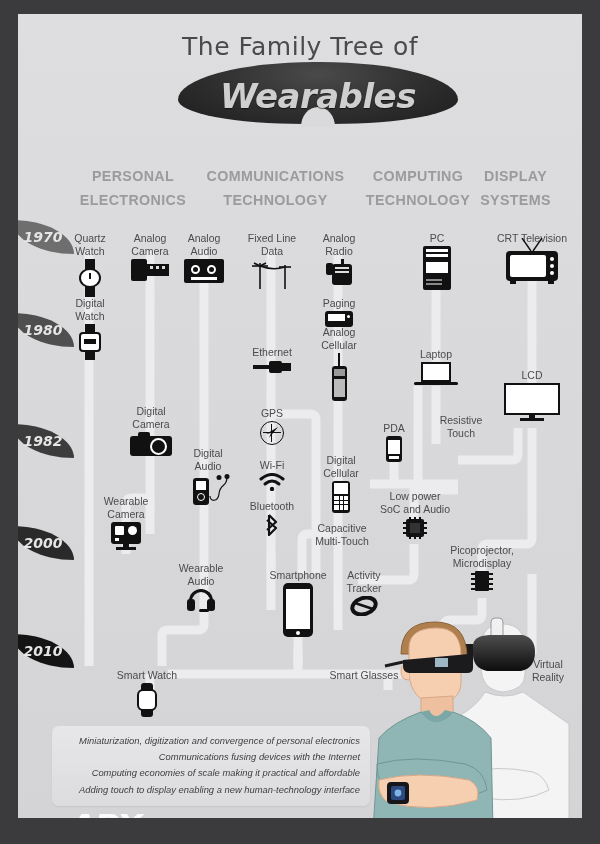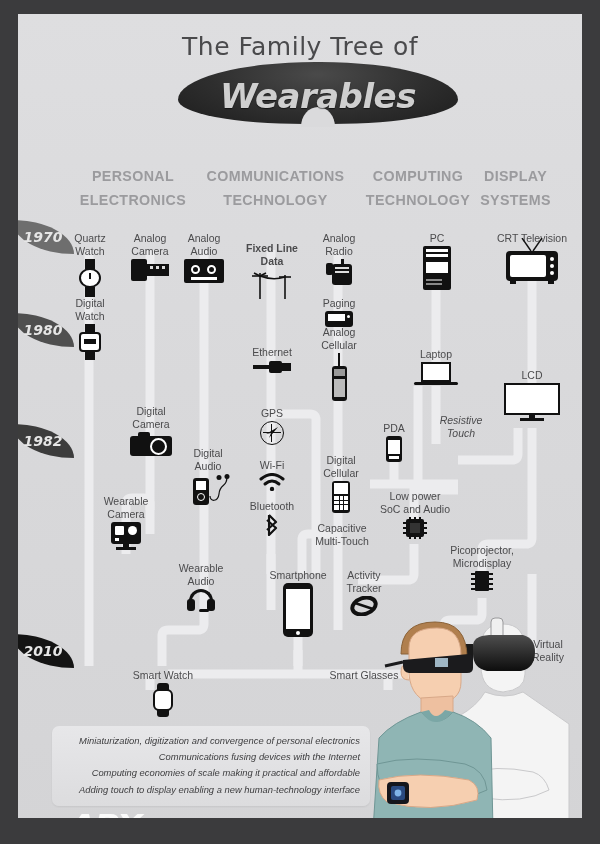--- a/index.html
+++ b/index.html
@@ -122,20 +122,23 @@
   </div>
 
   <div class="leaf" style="left: -6px; top: 206px; background: rgb(110, 110, 110);">
     <span>1970</span>
     </div>
   <div class="leaf" style="left: -6px; top: 299px; background: rgb(79, 79, 79);">
     <span>1980</span>
     </div>
   <div class="leaf" style="left: -6px; top: 410px; background: rgb(60, 60, 60);">
     <span>1982</span>
+    </div>
+  <div class="leaf" style="left: -6px; top: 512px; background: rgb(42, 42, 42);">
+    <span>2000</span>
     </div>
   <div class="leaf" style="left: -6px; top: 620px; background: rgb(20, 20, 20);">
     <span>2010</span>
     </div>
 
   <svg id="paths" viewBox="0 0 564 816">
     <g fill="none" stroke="#ececee" stroke-width="9" stroke-linecap="butt" stroke-linejoin="round">
 
       <path d="M71,236 L71,652"></path>
 
@@ -272,21 +275,21 @@
     <div class="lbl" style="white-space:pre;">Wearable
 Audio</div>
     <div class="ico" style="width:28px;height:24px;">
       <div style="position:absolute;left:2px;top:0;width:24px;height:14px;border:3.5px solid #111;border-bottom:none;border-radius:12px 12px 0 0;"></div>
       <div style="position:absolute;left:0;top:10px;width:8px;height:12px;background:#111;border-radius:3px;"></div>
       <div style="position:absolute;left:20px;top:10px;width:8px;height:12px;background:#111;border-radius:3px;"></div>
       <div style="position:absolute;left:12px;top:20px;width:10px;height:3px;background:#111;border-radius:2px;"></div>
     </div>
   </div>
 
-  <div class="node" style="left:226px;top:228px;width:56px;font-weight:bold;">
+  <div class="node" style="left:226px;top:218px;width:56px;">
     <div class="lbl" style="white-space:pre;">Fixed Line
 Data</div>
     <div class="ico" style="width:46px;height:30px;">
       <svg width="46" height="30">
           <g stroke="#111" stroke-width="1.6" fill="none">
         <line x1="11" y1="4" x2="11" y2="30"></line>
             <line x1="3" y1="7" x2="19" y2="7"></line>
         <line x1="5" y1="4" x2="11" y2="7"></line>
             <line x1="17" y1="4" x2="11" y2="7"></line>
         <line x1="36" y1="6" x2="36" y2="30"></line>
@@ -434,21 +437,21 @@
   <div class="node" style="left:358px;top:408px;width:36px;">
     <div class="lbl">PDA</div>
     <div class="ico" style="width:16px;height:26px;">
       <div style="position:absolute;left:0;top:0;width:16px;height:26px;background:#111;border-radius:3px;"></div>
       <div style="position:absolute;left:2px;top:4px;width:12px;height:14px;background:#fff;"></div>
       <div style="position:absolute;left:3px;top:20px;width:10px;height:3px;background:#fff;"></div>
     </div>
   </div>
 
   <div class="node" style="left:412px;top:400px;width:62px;">
-    <div class="lbl" style="white-space:pre;font-style:italic;">Resistive
+    <div class="lbl" style="white-space:pre;">Resistive
 Touch</div>
   </div>
 
   <div class="node" style="left:356px;top:476px;width:82px;">
     <div class="lbl" style="white-space:pre;">Low power
 SoC and Audio</div>
     <div class="ico" style="width:24px;height:22px;">
       <div style="position:absolute;left:3px;top:2px;width:18px;height:18px;background:#111;border-radius:2px;"></div>
       <div style="position:absolute;left:7px;top:6px;width:10px;height:10px;background:#333;"></div>
       <div style="position:absolute;left:0;top:5px;width:4px;height:2px;background:#111;"></div>
@@ -501,34 +504,34 @@
       <div style="position:absolute;left:0;top:7px;width:4px;height:2px;background:#111;"></div>
       <div style="position:absolute;left:0;top:12px;width:4px;height:2px;background:#111;"></div>
       <div style="position:absolute;left:0;top:17px;width:4px;height:2px;background:#111;"></div>
       <div style="position:absolute;left:18px;top:2px;width:4px;height:2px;background:#111;"></div>
       <div style="position:absolute;left:18px;top:7px;width:4px;height:2px;background:#111;"></div>
       <div style="position:absolute;left:18px;top:12px;width:4px;height:2px;background:#111;"></div>
       <div style="position:absolute;left:18px;top:17px;width:4px;height:2px;background:#111;"></div>
     </div>
   </div>
 
-  <div class="node" style="left:112px;top:655px;width:66px;">
+  <div class="node" style="left:96px;top:655px;width:66px;">
     <div class="lbl">Smart Watch</div>
     <div class="ico" style="width:20px;height:34px;">
       <div style="position:absolute;left:4px;top:0;width:12px;height:8px;background:#111;border-radius:3px 3px 0 0;"></div>
       <div style="position:absolute;left:4px;bottom:0;width:12px;height:8px;background:#111;border-radius:0 0 3px 3px;"></div>
       <div style="position:absolute;left:0;top:6px;width:20px;height:22px;background:#fff;border:2.5px solid #111;border-radius:6px;"></div>
     </div>
   </div>
 
   <div class="node" style="left:308px;top:655px;width:76px;">
     <div class="lbl">Smart Glasses</div>
   </div>
 
-  <div class="node" style="left:502px;top:624px;width:56px;text-align:center;">
+  <div class="node" style="left:502px;top:644px;width:56px;text-align:center;">
     <div class="lbl" style="white-space:pre;">Virtual
 Reality</div>
   </div>
 
   <svg id="people" viewBox="0 0 210 216">
 
     <g fill="#f4f4f4" stroke="#c9c9cb" stroke-width="1">
       <path d="M108,34 Q108,10 130,10 Q152,10 152,36 L152,60 Q152,76 130,78 Q108,76 108,52 Z"></path>
       <path d="M112,78 Q104,92 86,102 L86,216 L196,216 L196,110 Q176,96 150,78 Q132,86 112,78 Z"></path>
       <path d="M96,160 Q120,150 160,158 Q172,162 176,176 Q150,190 110,184 Q96,176 96,160 Z"></path>

